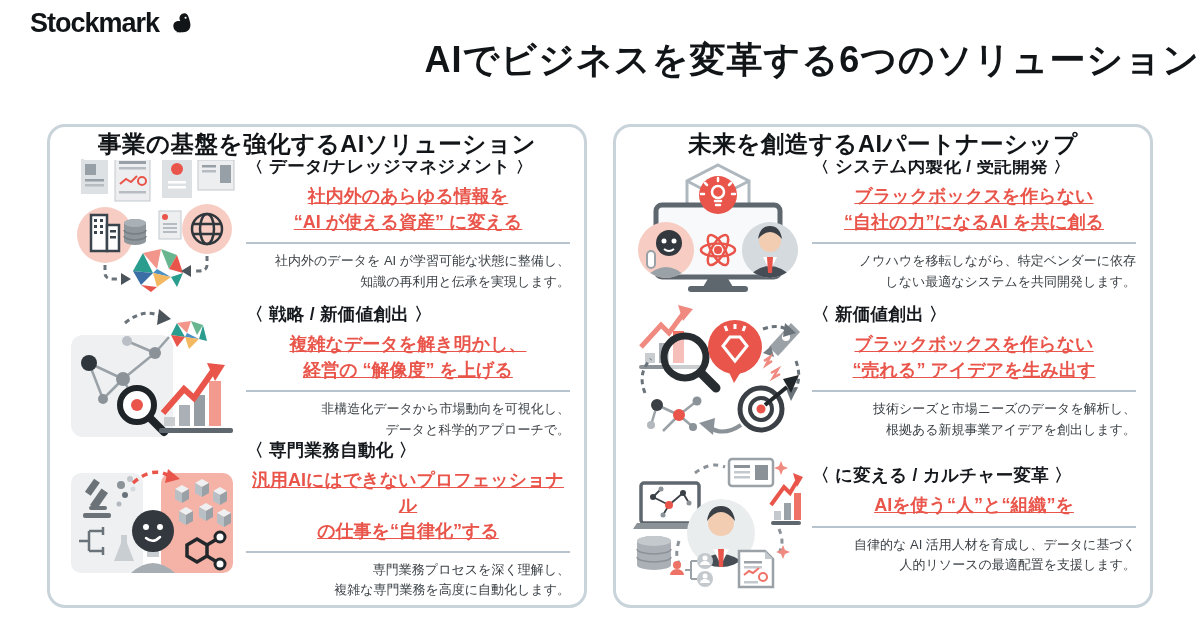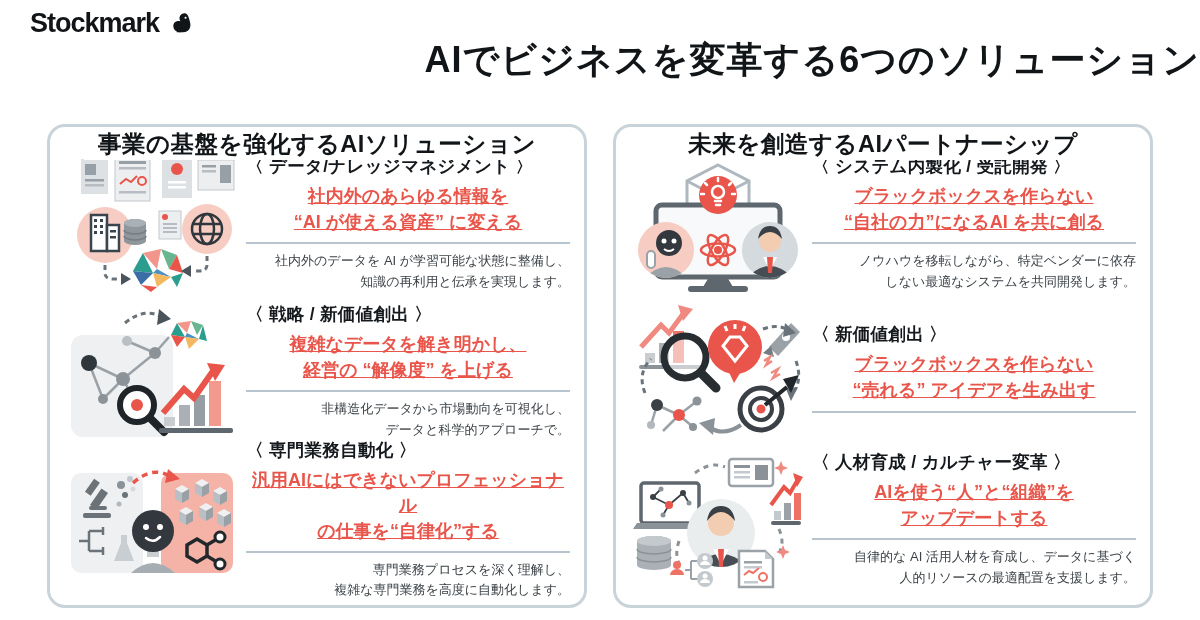--- a/index.html
+++ b/index.html
@@ -370,20 +370,24 @@
           <polygon points="80,134 66,122 82,117" fill="#8b9298"></polygon>
         </svg>
       </div>
       <div class="item-text">
         <div class="item-heading">〈 新価値創出 〉</div>
         <div class="item-tagline">
           <div>ブラックボックスを作らない</div>
           <div>“売れる” アイデアを生み出す</div>
         </div>
         <hr class="divider">
+        <div class="item-desc">
+          <div>技術シーズと市場ニーズのデータを解析し、</div>
+          <div>根拠ある新規事業アイデアを創出します。</div>
+        </div>
       </div>
     </div>
 
     <div class="item">
       <div class="illus">
         <svg width="170" height="140" viewBox="0 0 170 140">
           <rect x="8" y="34" width="58" height="40" rx="3" fill="#fff" stroke="#5f676e" stroke-width="3.5"></rect>
           <g stroke="#3a4046" stroke-width="1.8">
             <line x1="20" y1="48" x2="36" y2="56"></line>
               <line x1="36" y1="56" x2="50" y2="44"></line>
@@ -448,24 +452,23 @@
           <polygon points="132,102 140,110 132,110" fill="#c4c9cd"></polygon>
           <rect x="111" y="112" width="18" height="2.5" fill="#9aa1a7"></rect>
           <rect x="111" y="117" width="18" height="2.5" fill="#c4c9cd"></rect>
           <path d="M111,126 l5,-4 4,2 6,-5" stroke="#ee7265" stroke-width="2" fill="none"></path>
           <circle cx="130" cy="128" r="4" fill="none" stroke="#ee7265" stroke-width="2"></circle>
           <rect x="111" y="132" width="14" height="2.5" fill="#c4c9cd"></rect>
           <path d="M150,96 l2,5 5,2 -5,2 -2,5 -2,-5 -5,-2 5,-2 z" fill="#f0897f"></path>
         </svg>
       </div>
       <div class="item-text">
-        <div class="item-heading">〈 人材育成 / カルチャー変革 〉</div>
+        <div class="item-heading">〈 に変える / カルチャー変革 〉</div>
         <div class="item-tagline">
           <div>AIを使う“人”と“組織”を</div>
-          <div>アップデートする</div>
         </div>
         <hr class="divider">
         <div class="item-desc">
           <div>自律的な AI 活用人材を育成し、データに基づく</div>
           <div>人的リソースの最適配置を支援します。</div>
         </div>
       </div>
     </div>
   </section>
 

